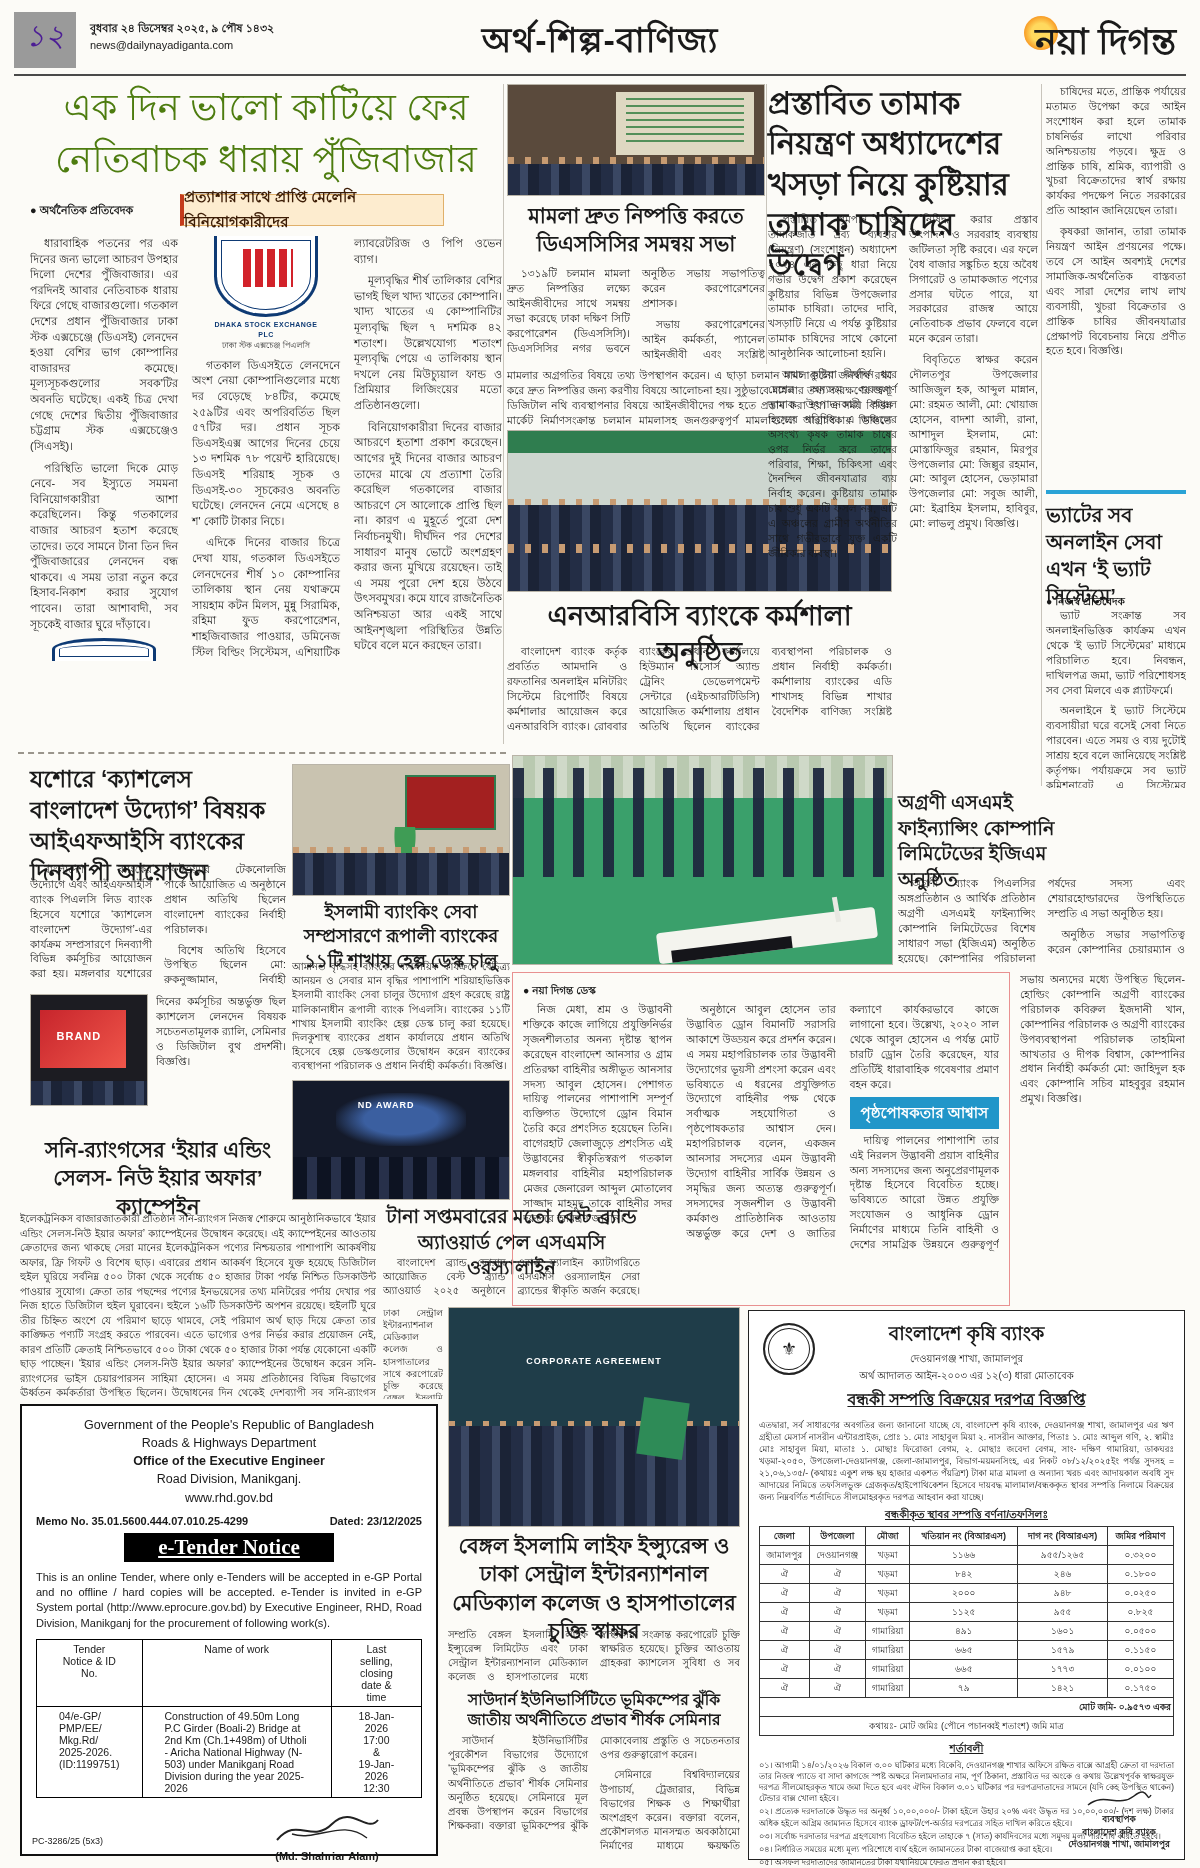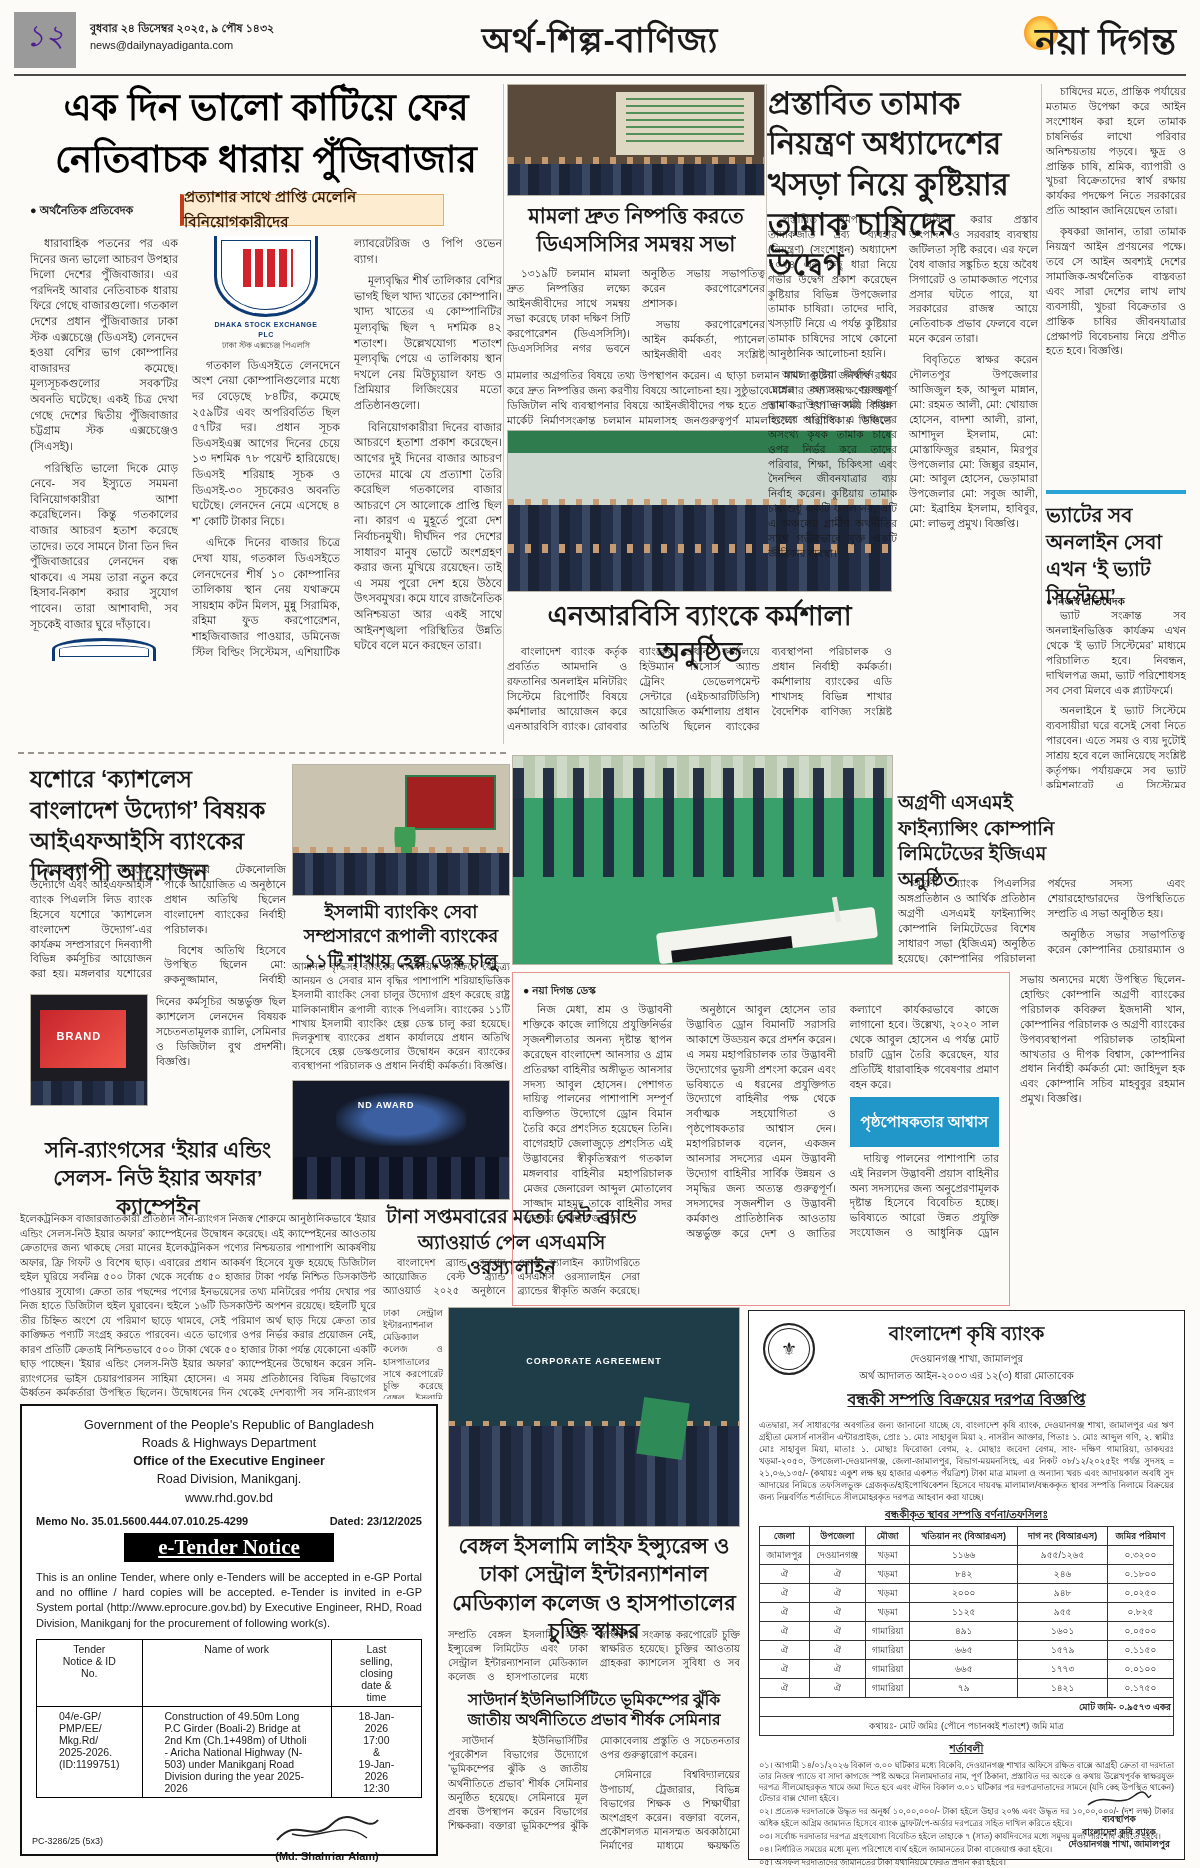--- a/index.html
+++ b/index.html
@@ -21,22 +21,22 @@
             background:radial-gradient(circle,#ffd95e 0 40%,#f7931e 75%);z-index:0;}
   #brandtxt{position:relative;z-index:1;}
   #hdr-rule{left:14px;top:74px;width:1172px;height:2px;background:#4a4a4a;}
   
   .vrule{width:1px;background:#c8c4bb;}
   #vr1{left:503px;top:84px;height:660px;}
   #vr2{left:766px;top:84px;height:280px;}
   #vr3{left:1041px;top:84px;height:702px;}
   #dash1{left:18px;top:752px;width:488px;border-top:2px dashed #9a958c;}
   
-  #lead-headline{left:30px;top:82px;width:472px;height:108px;color:#000000;font-size:37px;
-                 font-weight:bold;text-align:center;line-height:1.4;}
+  #lead-headline{left:30px;top:82px;width:472px;height:108px;color:#4d7c0f;font-size:37px;
+                 font-weight:normal;text-align:center;line-height:1.4;}
   #lead-byline{left:30px;top:200px;width:150px;font-size:11px;font-weight:bold;}
   #lead-subhead{left:180px;top:194px;width:264px;height:32px;background:#fdeccf;border:1px solid #e0b06a;
                 border-left:4px solid #c43b1c;font-size:15px;font-weight:bold;color:#3c1c05;
                 display:flex;align-items:center;justify-content:center;}
   #lead-body{left:30px;top:236px;width:472px;height:508px;column-count:3;column-gap:14px;
              font-size:11px;line-height:1.42;}
   
   #dse{width:118px;margin:6px auto;text-align:center;}
   #dse .ring{width:104px;height:104px;margin:0 auto;border:3px solid #0e3a74;border-radius:50%;
              box-shadow:inset 0 0 0 4px #fff,inset 0 0 0 5px #0e3a74;background:#fff;
@@ -68,21 +68,21 @@
   #blue-rule{left:1046px;top:490px;width:140px;height:4px;background:#2aa3d6;}
   #vat-headline{left:1046px;top:502px;width:140px;height:86px;font-size:20px;}
   #vat-byline{left:1046px;top:592px;width:140px;}
   #vat-body{left:1046px;top:608px;width:140px;height:180px;}
   
   #drone-photo{left:512px;top:755px;width:381px;height:210px;}
   #drone-box{left:512px;top:972px;width:498px;height:334px;border:1px solid #e89090;padding:8px 10px;}
   #drone-headline{font-size:28px;font-weight:bold;text-align:center;margin:0 0 4px 0;}
   #drone-cols{column-count:3;column-gap:14px;height:250px;overflow:hidden;font-size:10.5px;line-height:1.42;}
   #drone-banner{background:#2196c9;color:#fff;font-size:15px;font-weight:bold;text-align:center;
-                padding:14px 2px;margin:4px 0;break-inside:avoid;}
+                padding:5px 2px;margin:4px 0;break-inside:avoid;}
   
   #agrani-headline{left:898px;top:790px;width:172px;height:82px;font-size:19px;}
   #agrani-a{left:898px;top:876px;width:287px;height:90px;column-count:2;column-gap:12px;}
   #agrani-b{left:1020px;top:972px;width:165px;height:332px;}
   
   #jashore-headline{left:30px;top:764px;width:256px;height:94px;font-size:23px;}
   #jashore-body{left:30px;top:862px;width:256px;height:128px;column-count:2;column-gap:12px;}
   #brand-photo{left:30px;top:994px;width:118px;height:112px;}
   #jashore-body2{left:156px;top:994px;width:130px;height:112px;}
   

